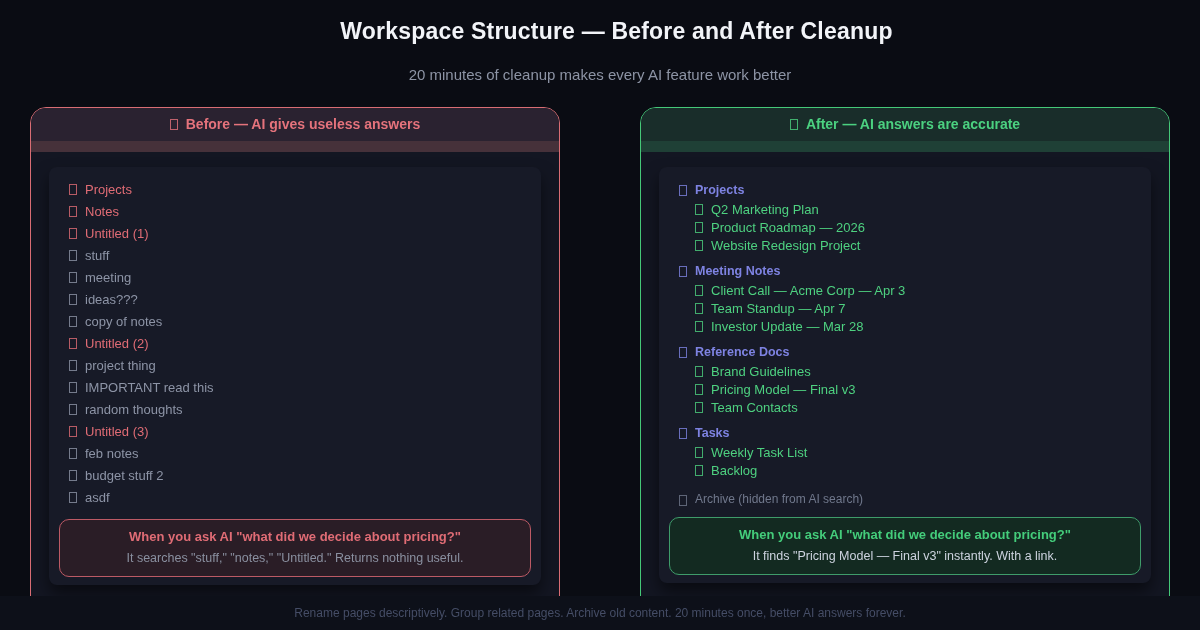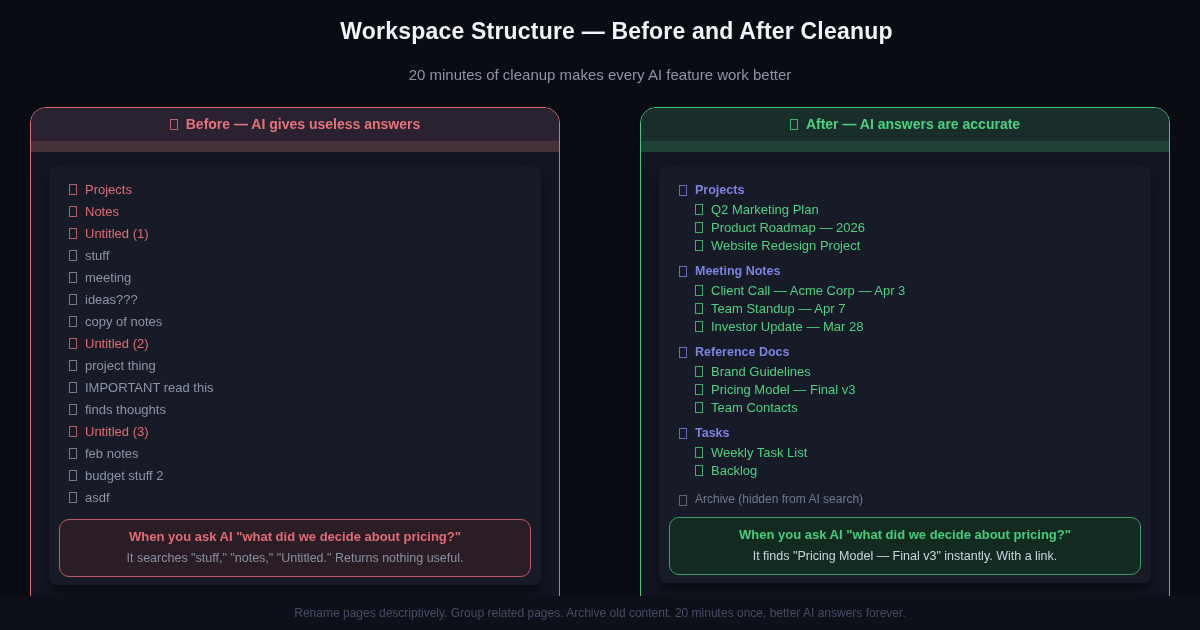--- a/index.html
+++ b/index.html
@@ -121,21 +121,21 @@
           <div class="row dim">
               <span class="tofu"></span>
               <span>project thing</span>
             </div>
           <div class="row dim">
               <span class="tofu"></span>
               <span>IMPORTANT read this</span>
             </div>
           <div class="row dim">
               <span class="tofu"></span>
-              <span>finds thoughts</span>
+              <span>random thoughts</span>
             </div>
           <div class="row bad">
               <span class="tofu"></span>
               <span>Untitled (3)</span>
             </div>
           <div class="row dim">
               <span class="tofu"></span>
               <span>feb notes</span>
             </div>
           <div class="row dim">

